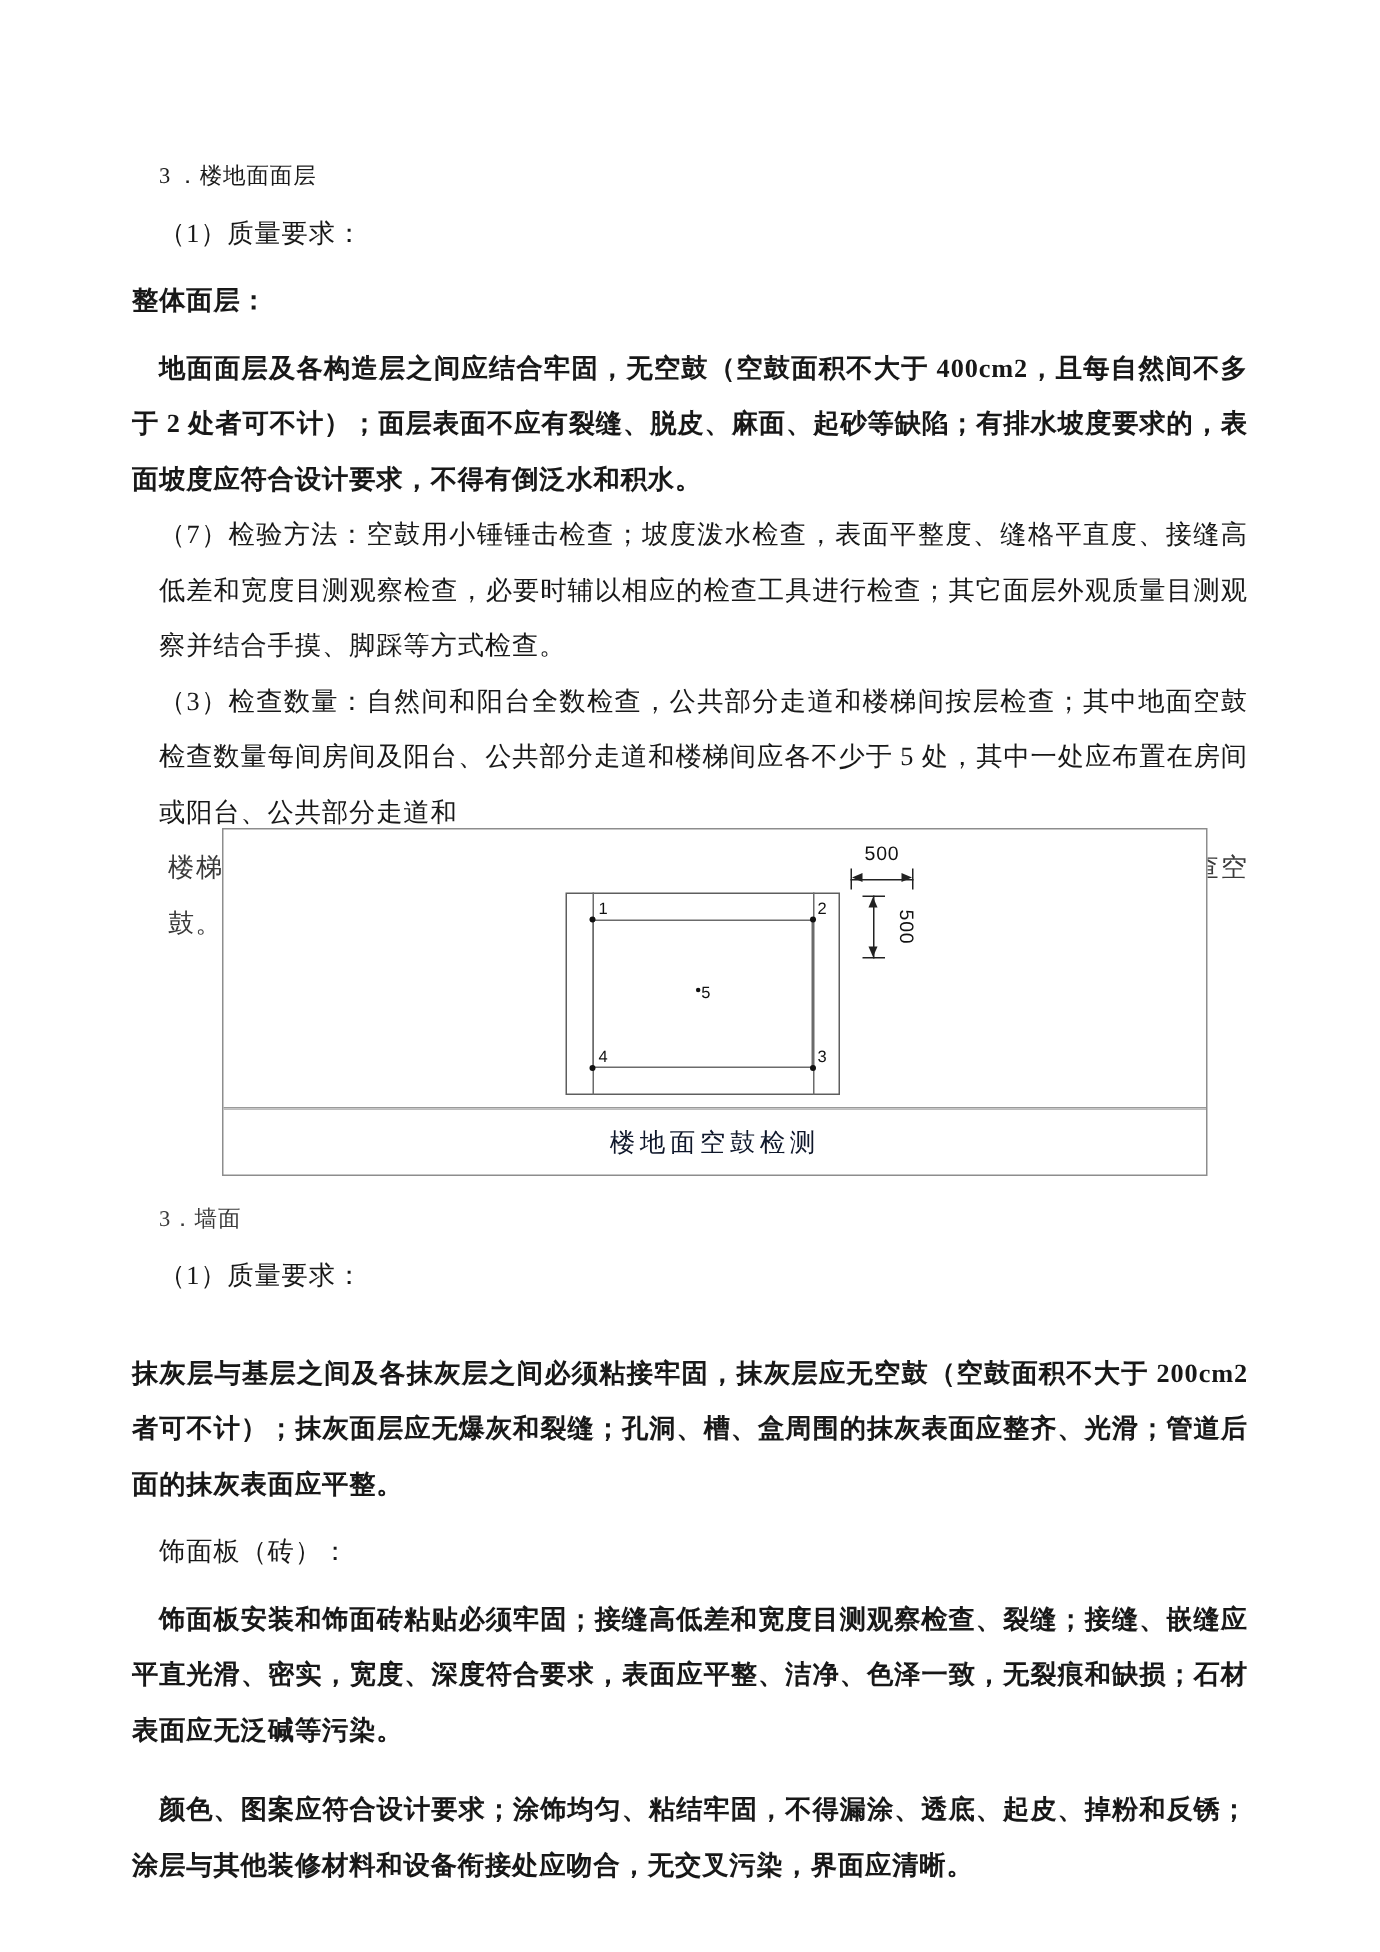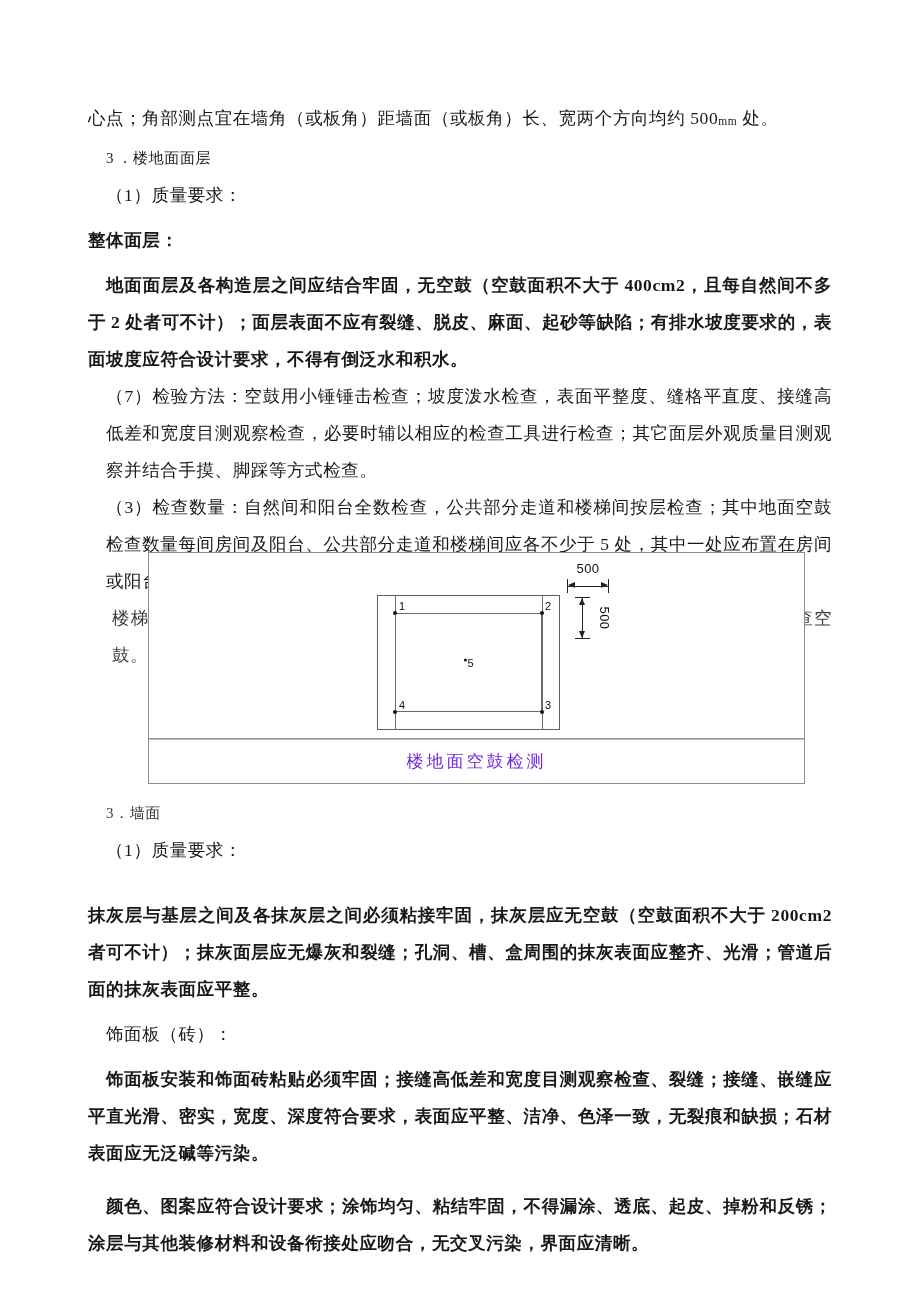--- a/index.html
+++ b/index.html
@@ -86,21 +86,21 @@
     height: 44px;
     box-sizing: border-box;
     border-top: 1px solid #bdbdbd;
     display: flex;
     align-items: center;
     justify-content: center;
   }
   .figure-caption {
     font-size: 17px;
     letter-spacing: 3px;
-    color: #6d28d9;
+    color: #0f172a;
   }
 
   .diagram {
     position: absolute;
     left: 228px;
     top: 42px;
     width: 183px;
     height: 135px;
   }
   .outer-rect {
@@ -255,21 +255,20 @@
 
   .faded { color: #3a3a3a; }
 </style>
 </head>
 <body>
 
 <div class="page">
 
   <div class="content">
 
-    <p class="para"><span>心点；角部测点宜在墙角（或板角）距墙面（或板角）长、宽两个方向均约 500</span><span class="sub">mm</span><span> 处。</span></p>
 
     <p class="heading"><span class="num">3</span><span>．楼地面面层</span></p>
 
     <p class="para ind2">（1）质量要求：</p>
 
     <div class="gap-s"></div>
 
     <p class="para ind1">整体面层：</p>
 
     <div class="gap-s"></div>

